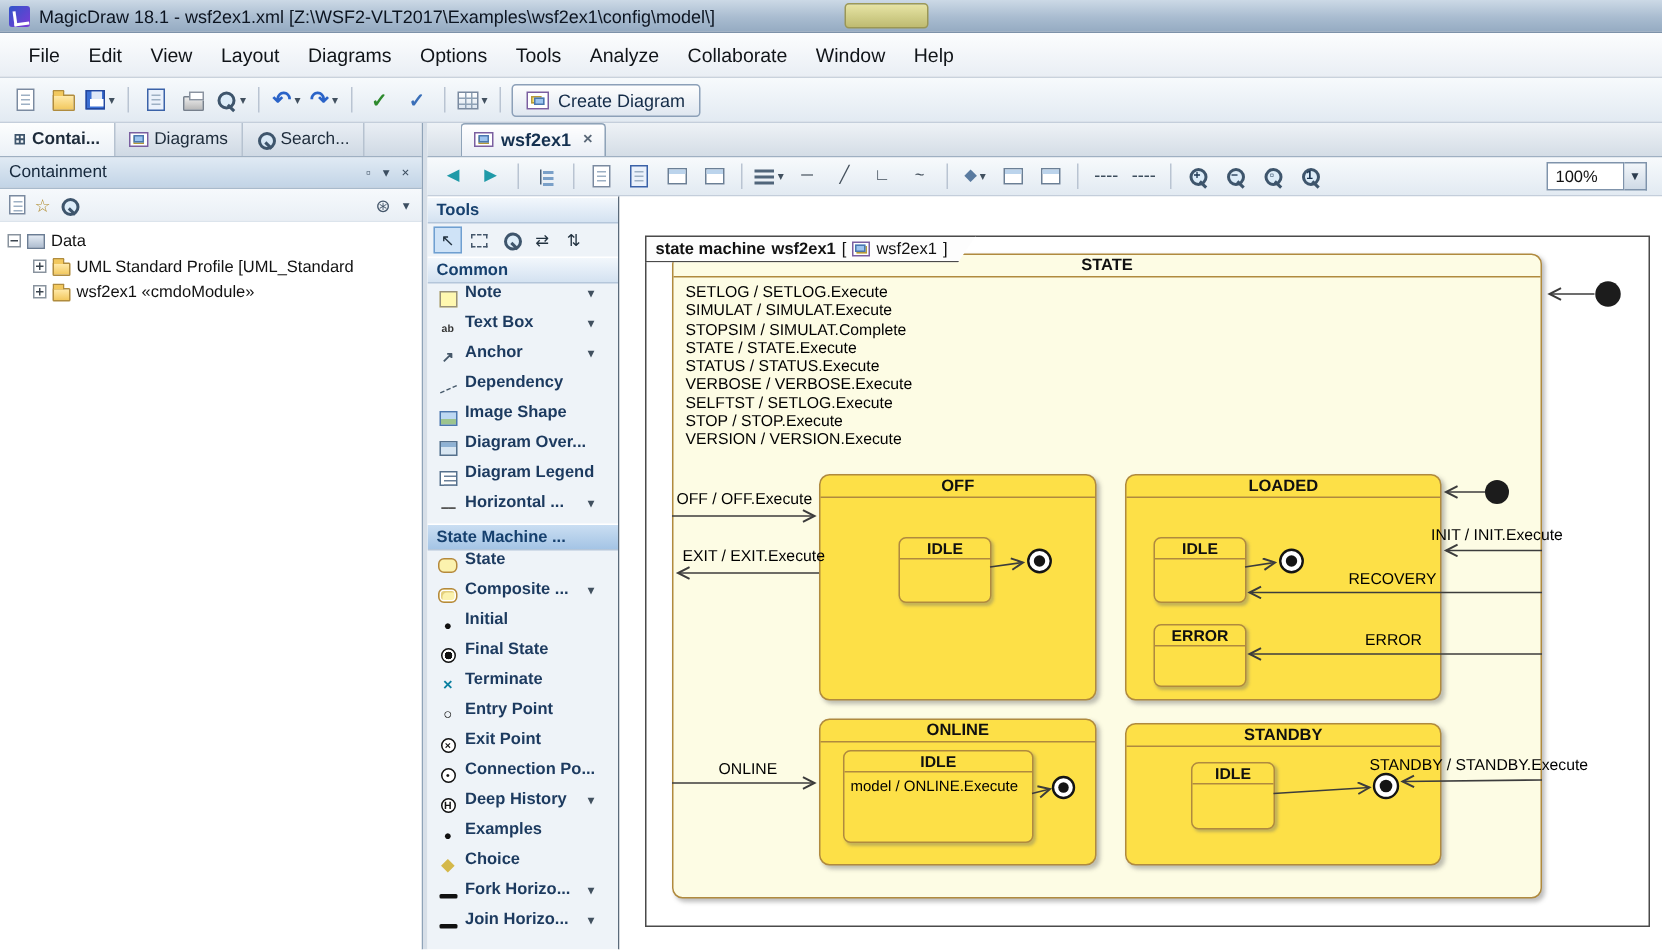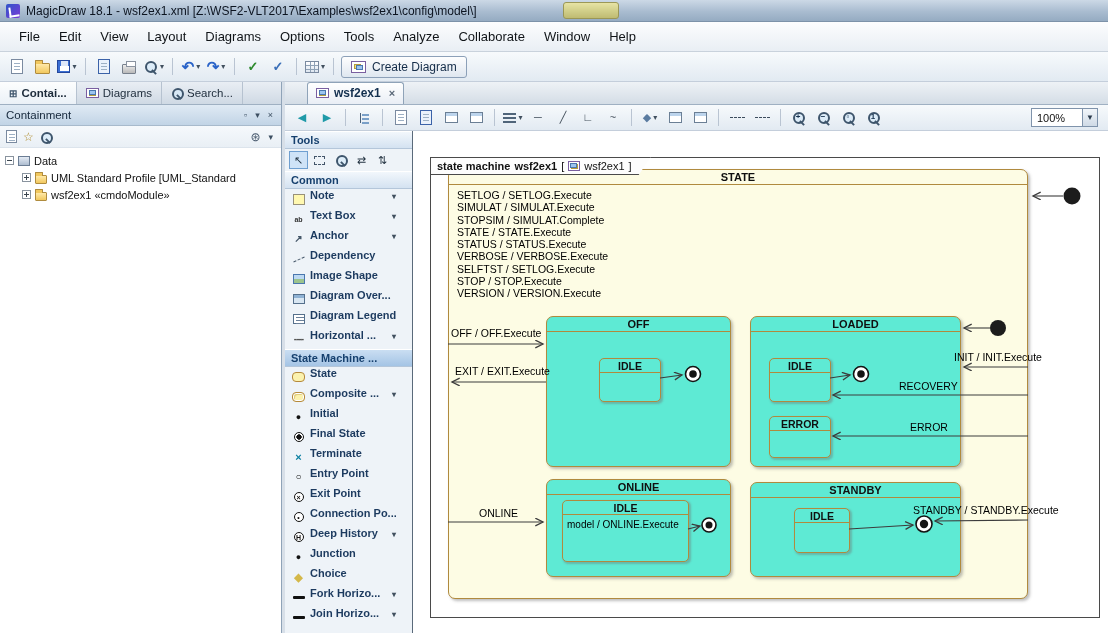--- a/index.html
+++ b/index.html
@@ -135,21 +135,21 @@
 .i-entry{color:#111;font-size:10px}
 .i-exit,.i-conn,.i-hist{width:10px;height:10px;border:1px solid #111;border-radius:50%;display:inline-flex;align-items:center;justify-content:center;font-size:7px;color:#111;background:#fff}
 .i-choice{color:#d4b84a;font-size:11px}
 .i-bar{width:12px;height:3px;background:#111;border-radius:1px}
 
 
 .canvas{position:relative;flex:1;background:#fff;overflow:hidden}
 .frame{position:absolute;left:17px;top:26px;width:670px;height:461px;border:1px solid #4a4a4a}
 .frame-tab{position:absolute;left:17px;top:26px;height:18px;padding:0 18px 0 6px;background:#fdfdfd;border:1px solid #4a4a4a;display:flex;align-items:center;gap:4px;font-size:11px;clip-path:polygon(0 0,100% 0,calc(100% - 12px) 100%,0 100%);z-index:4}
 .frame-tab .b{font-weight:bold}
-.state{position:absolute;background:#5eead4;border:1px solid #b08a3e;border-radius:7px;box-shadow:2px 2px 3px rgba(110,110,110,.45)}
+.state{position:absolute;background:#fde047;border:1px solid #b08a3e;border-radius:7px;box-shadow:2px 2px 3px rgba(110,110,110,.45)}
 .state.big{background:#fdfce4}
 .state-title{height:15px;display:flex;align-items:center;justify-content:center;font-size:11px;font-weight:bold;color:#101010;border-bottom:1px solid #b08a3e}
 .state.inner{border-radius:5px;box-shadow:1.5px 1.5px 2px rgba(110,110,110,.4)}
 .state.inner .state-title{height:14px;font-size:10.5px}
 .itrans{position:absolute;left:8px;top:19px;font-size:10.5px;line-height:12.3px;color:#000}
 .entrytext{padding:4px 4px 0;font-size:10px;color:#000;white-space:nowrap}
 .tlabel{position:absolute;font-size:10.5px;color:#000;white-space:nowrap;z-index:6}
 .overlay{position:absolute;left:0;top:0;z-index:5;pointer-events:none}
 .tr{stroke:#3c3c3c;stroke-width:1.1}
 </style>
@@ -503,21 +503,21 @@
             <span class="pi">
               <span class="i-hist">H</span>
             </span>
             <span class="pal-label">Deep History</span>
             <span class="dda"></span>
           </div>
         <div class="pal-item">
             <span class="pi">
               <span class="i-dot">●</span>
             </span>
-            <span class="pal-label">Junction</span>
+            <span class="pal-label">Examples</span>
           </div>
         <div class="pal-item">
             <span class="pi">
               <span class="i-choice">◆</span>
             </span>
             <span class="pal-label">Choice</span>
           </div>
         <div class="pal-item">
             <span class="pi">
               <span class="i-bar"></span>

